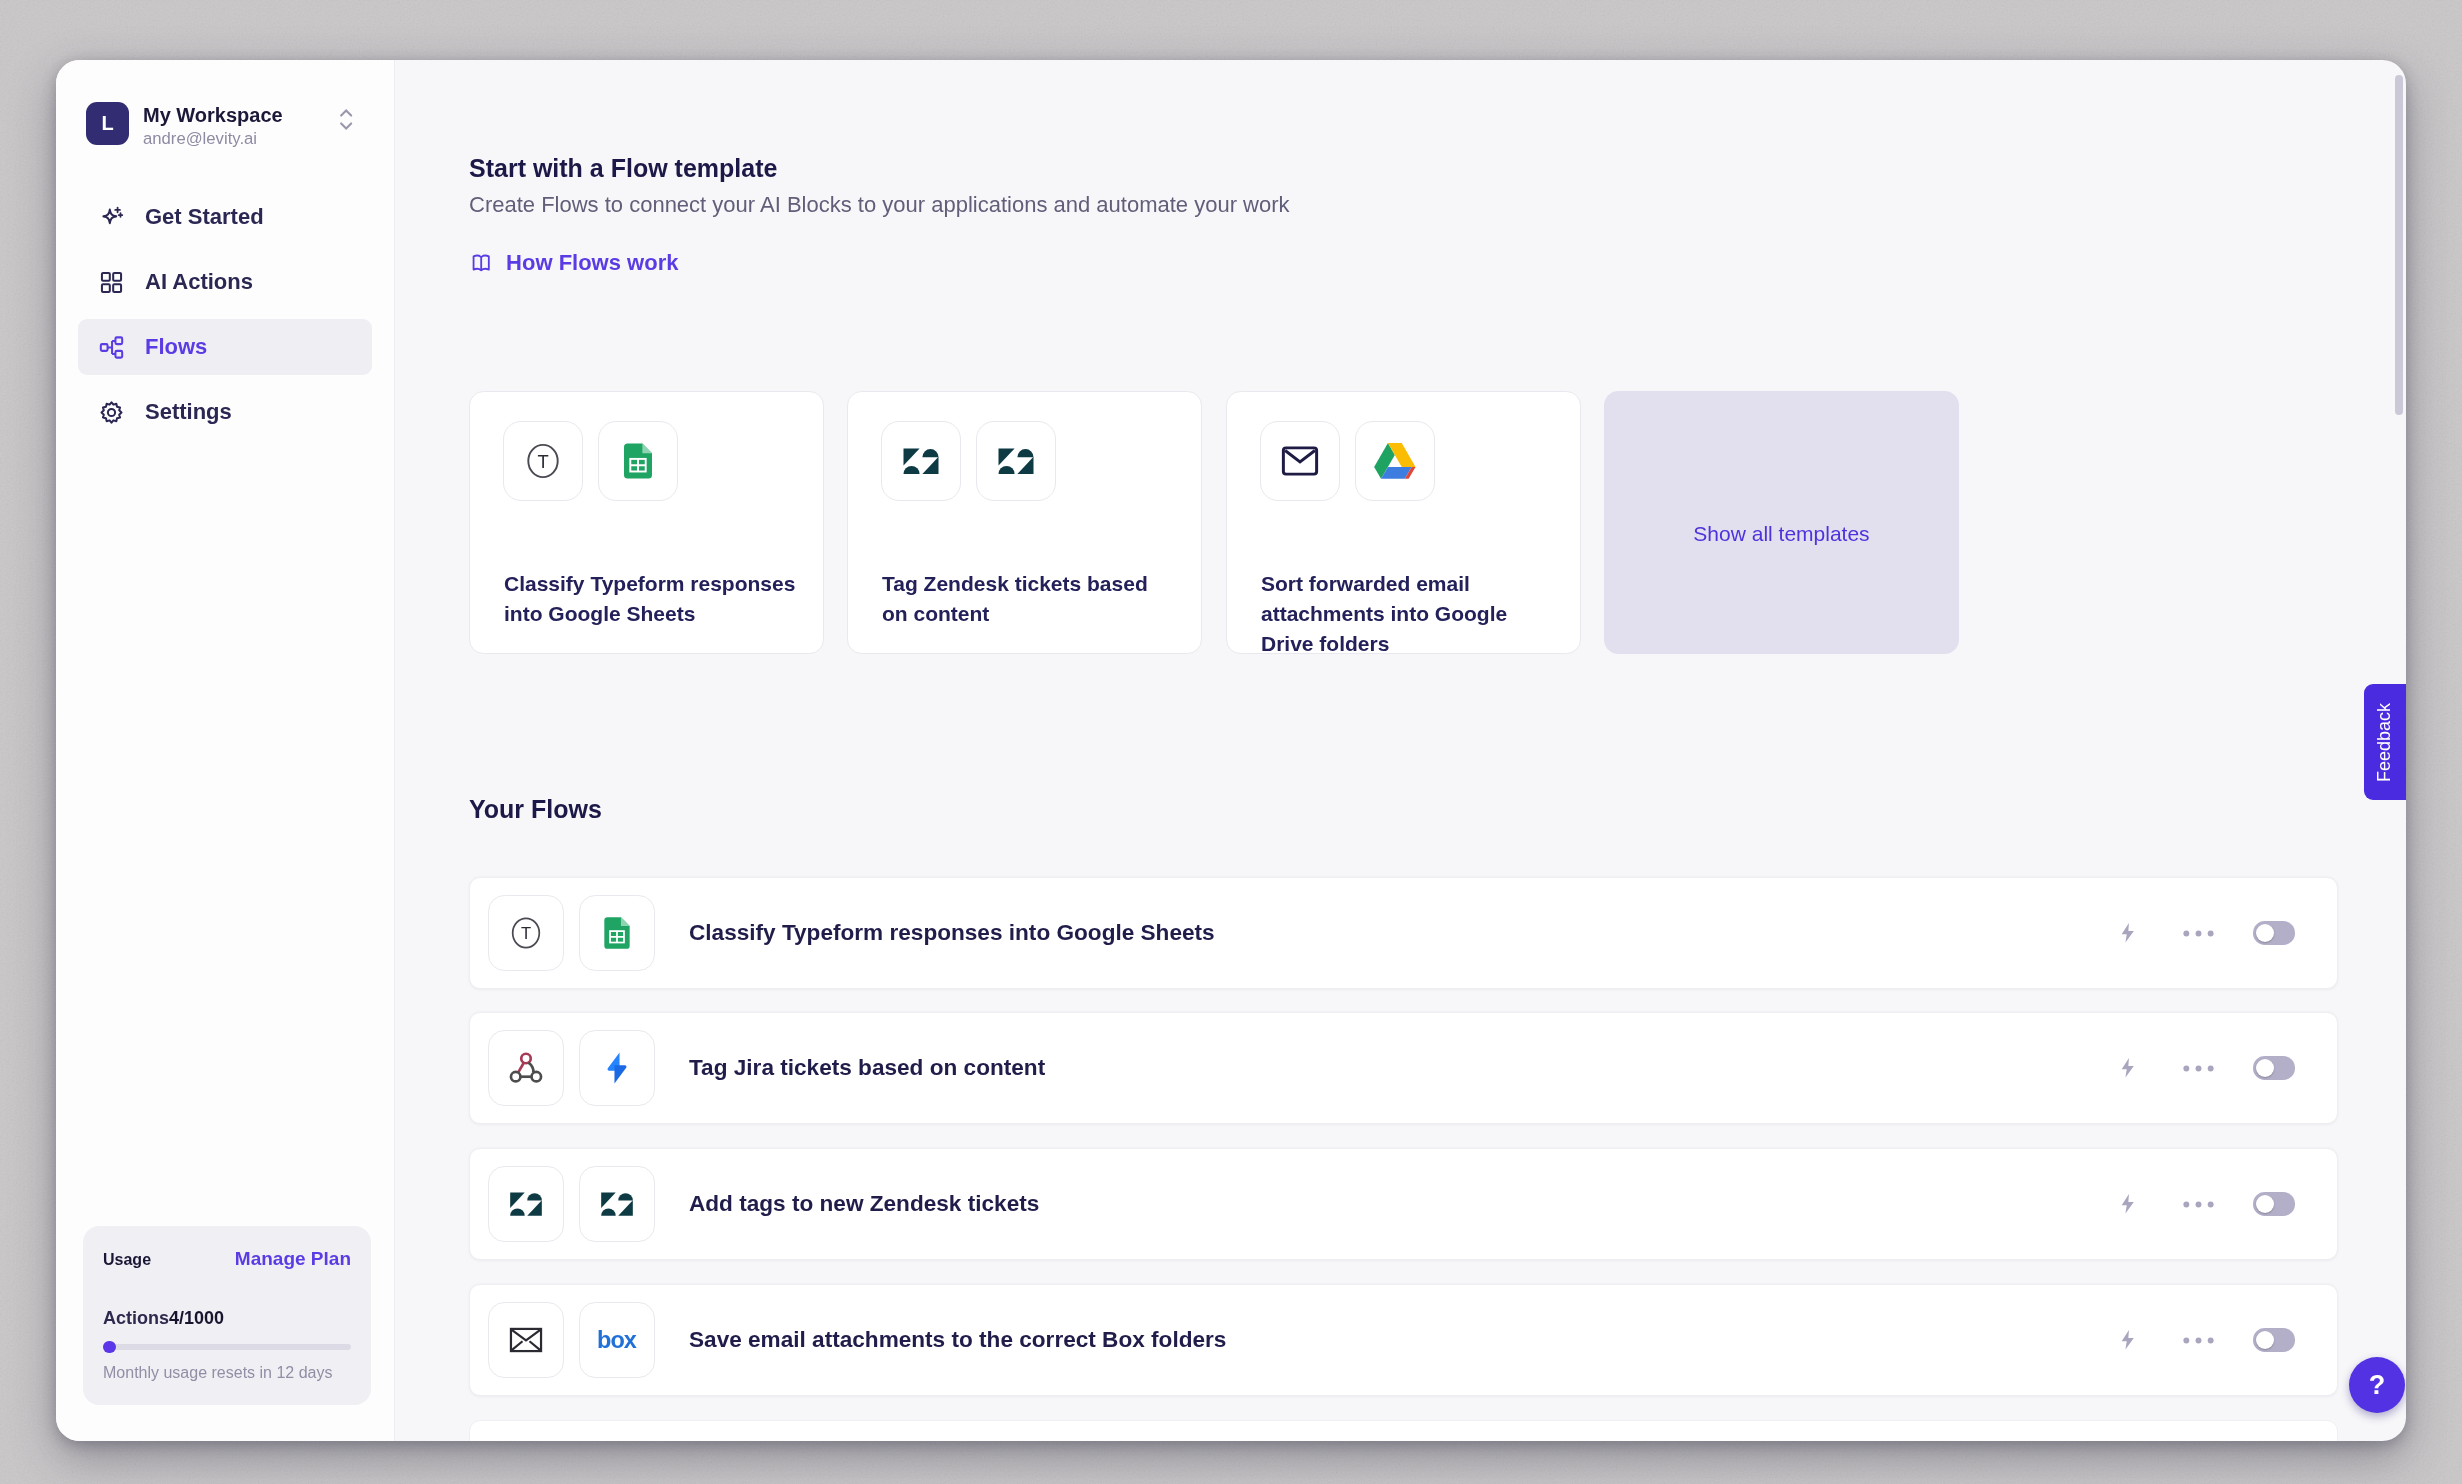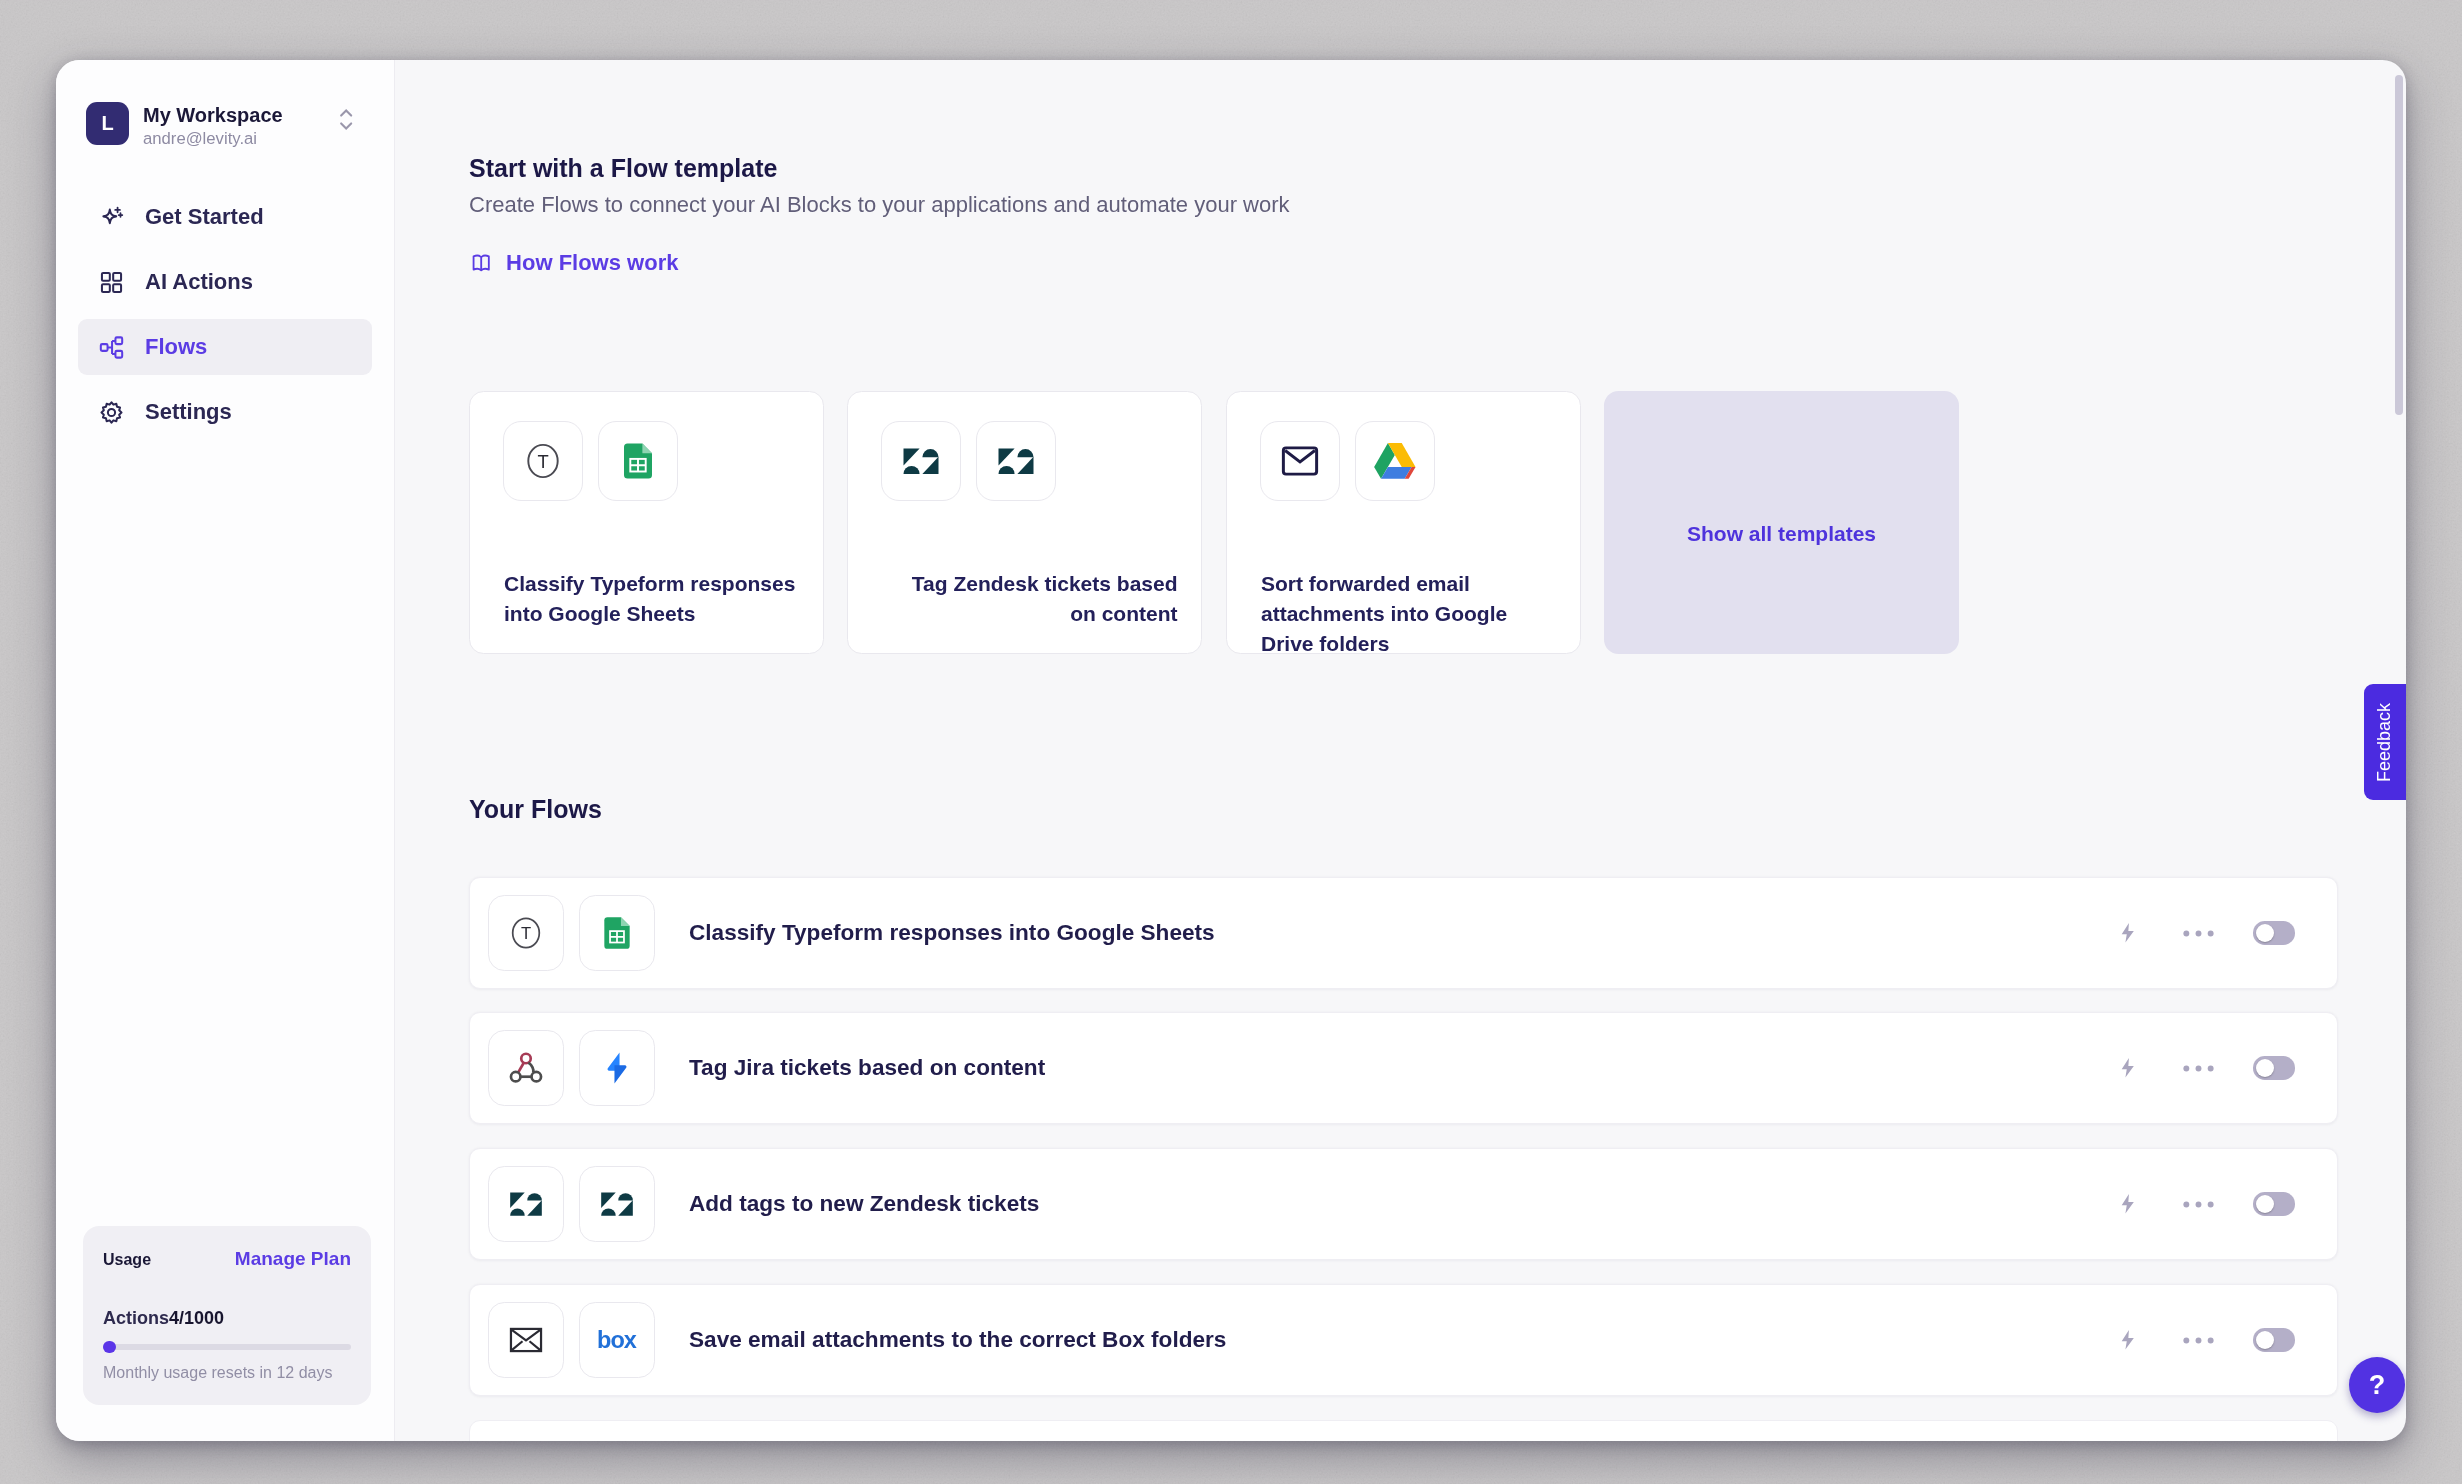--- a/index.html
+++ b/index.html
@@ -48,21 +48,21 @@
     font-size:22px; font-weight:600; color:#5B3CE4; }
 
   .tcard { position:absolute; top:331px; width:355px; height:263px; background:#fff; border:1.4px solid #E9E8EE;
     border-radius:14.5px; cursor:pointer; }
   .tcard .tiles { position:absolute; left:33px; top:29px; display:flex; gap:14.5px; }
   .tile { width:80px; height:80px; border:1.4px solid #E9E8EE; border-radius:18px; background:#fff;
     display:flex; align-items:center; justify-content:center; }
   .tile svg { width:42px; height:42px; }
   .tcard .ttitle { position:absolute; left:34px; right:23.5px; top:177px; font-size:21px; font-weight:600; line-height:30px; color:#23205A; }
   .tcard.showall { background:#E2E0EF; border:none; display:flex; align-items:center; justify-content:center; }
-  .tcard.showall span { font-size:21px; font-weight:700; color:#4E33DC;margin-top:22px; }
+  .tcard.showall span { font-size:21px; font-weight:400; color:#4E33DC;margin-top:22px; }
 
   .flow-row { position:absolute; left:413px; width:1869px; height:112px; background:#fff; border:0.9px solid #EFEEF3;
     border-radius:11px; box-shadow:0 0.9px 2.7px rgba(25,22,50,.05); display:flex; align-items:center; padding:0 42px 0 18px; cursor:pointer; }
   .flow-row .tile { width:76px; height:76px; border-radius:16.3px; margin-right:14.5px; }
   .flow-row .tile svg { width:38px; height:38px; }
   .flow-title { margin-left:20px; font-size:22.6px; font-weight:600; color:#211D4B; }
   .row-controls { margin-left:auto; display:flex; align-items:center; gap:38px; }
   .icon-btn { width:33px; height:33px; display:flex; align-items:center; justify-content:center; cursor:pointer; }
   .toggle { position:relative; width:42px; height:23.5px; border-radius:11.8px; background:#B4AFC8; cursor:pointer; }
   .toggle .knob { position:absolute; left:2.7px; top:2.7px; width:18px; height:18px; border-radius:50%; background:#fff; box-shadow:0 0.9px 1.8px rgba(0,0,0,.25); }
@@ -237,21 +237,21 @@
         </div>
         <div class="tile">
             <svg viewBox="0 0 24 24">
               <use href="#i-sheets"></use>
             </svg>
           </div>
       </div>
       <div class="ttitle">Classify Typeform responses into Google Sheets</div>
     </div>
 
-    <div class="tcard" style="left:791px;text-align:right;">
+    <div class="tcard" style="left:791px;">
       <div class="tiles">
         <div class="tile">
             <svg viewBox="0 0 24 24">
               <use href="#i-zendesk"></use>
             </svg>
           </div>
         <div class="tile">
             <svg viewBox="0 0 24 24">
               <use href="#i-zendesk"></use>
             </svg>

